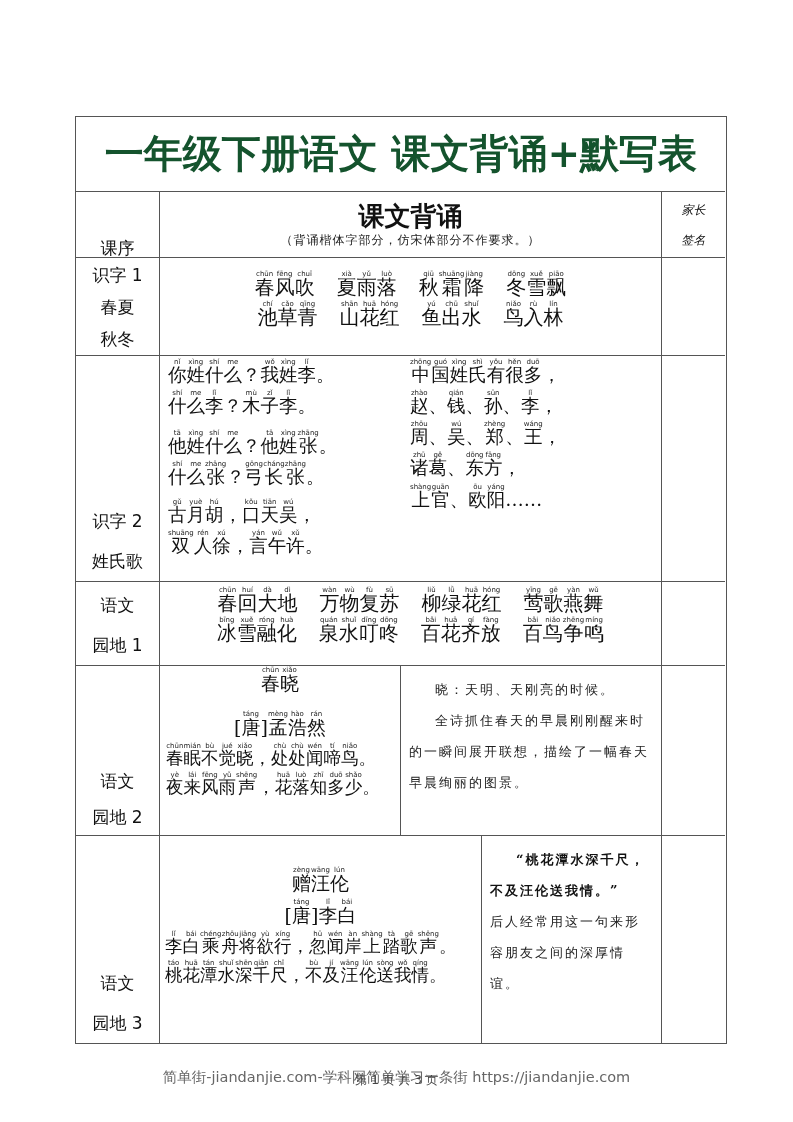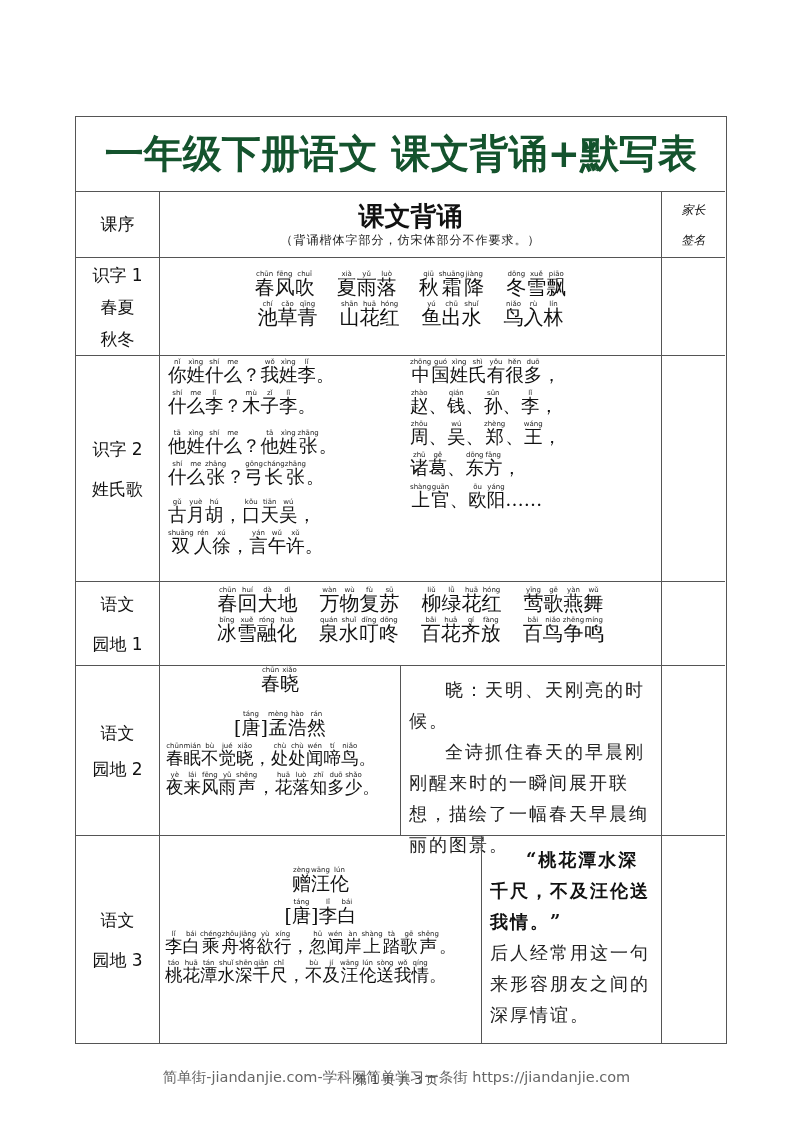--- a/index.html
+++ b/index.html
@@ -6,40 +6,40 @@
   body { width: 793px; height: 1122px; position: relative; overflow: hidden;
          font-family: "DejaVu Serif", "Liberation Serif", serif; color: #111; }
   .sheet { position: absolute; left: 75px; top: 116px; width: 652px; height: 928px;
            border: 1.5px solid #555; box-sizing: border-box; }
   .cell { position: absolute; box-sizing: border-box; }
   .bl { border-left: 1.5px solid #555; }
   .bt { border-top: 1.5px solid #555; }
   .title { left: 0; top: 0; width: 100%; height: 74px; display: flex; align-items: center; justify-content: center;
            color: #14532d; font-size: 39px; font-weight: bold; letter-spacing: 0px;
            font-family: "DejaVu Serif", serif; }
-  .lab { left: 0; width: 83px; display: flex; flex-direction: column; align-items: center; justify-content: center;
+  .lab { left: 0; width: 83px; display: flex; flex-direction: column; align-items: center; justify-content: flex-end;
          font-size: 17px; font-family: "DejaVu Sans", sans-serif; }
   .lab span { display: block; line-height: 1.0; }
   .main { left: 83px; width: 502px; }
   .sign { left: 585px; width: 64px; }
   .hdr-main { display: flex; flex-direction: column; align-items: center; justify-content: center; }
   .hdr-title { font-size: 26px; font-weight: bold; line-height: 32px; font-family: "DejaVu Sans", sans-serif; }
   .hdr-sub { font-size: 12px; color: #222; letter-spacing: 1px; }
   .sign-lab { display: flex; flex-direction: column; align-items: center; justify-content: center;
               font-size: 12px; font-family: "DejaVu Sans", sans-serif; font-style: italic; }
   .sign-lab span { line-height: 30px; }
 
   
   ruby { ruby-position: over; }
   rt { font-size: 7px; font-family: "DejaVu Sans", sans-serif; color: #222; letter-spacing: 0; }
   .phr { display: inline-block; margin: 0 11px; font-size: 20px; }
   .row { display: flex; justify-content: center; line-height: 1.3; }
   .poem-line { font-size: 18.5px; white-space: nowrap; line-height: 1.25; }
   .left-txt { text-align: left; }
-  .note { font-size: 18px; letter-spacing: 2px; line-height: 31px; color: #222; padding: 8px 8px 0 8px; }
+  .note { font-size: 13px; letter-spacing: 2px; line-height: 31px; color: #222; padding: 8px 8px 0 8px; }
   .note p { margin: 0; }
   .indent { text-indent: 2em; }
   .bold { font-weight: bold; color: #111; }
   .footer { position: absolute; top: 1068px; left: 0; width: 793px; text-align: center;
             font-family: "DejaVu Sans", sans-serif; font-size: 14.5px; color: #666; }
   .footer .pg { position: absolute; left: 0; right: 0; top: 4px; text-align: center; color: #444; font-size: 12px; }
 </style>
 </head>
 <body>
 

